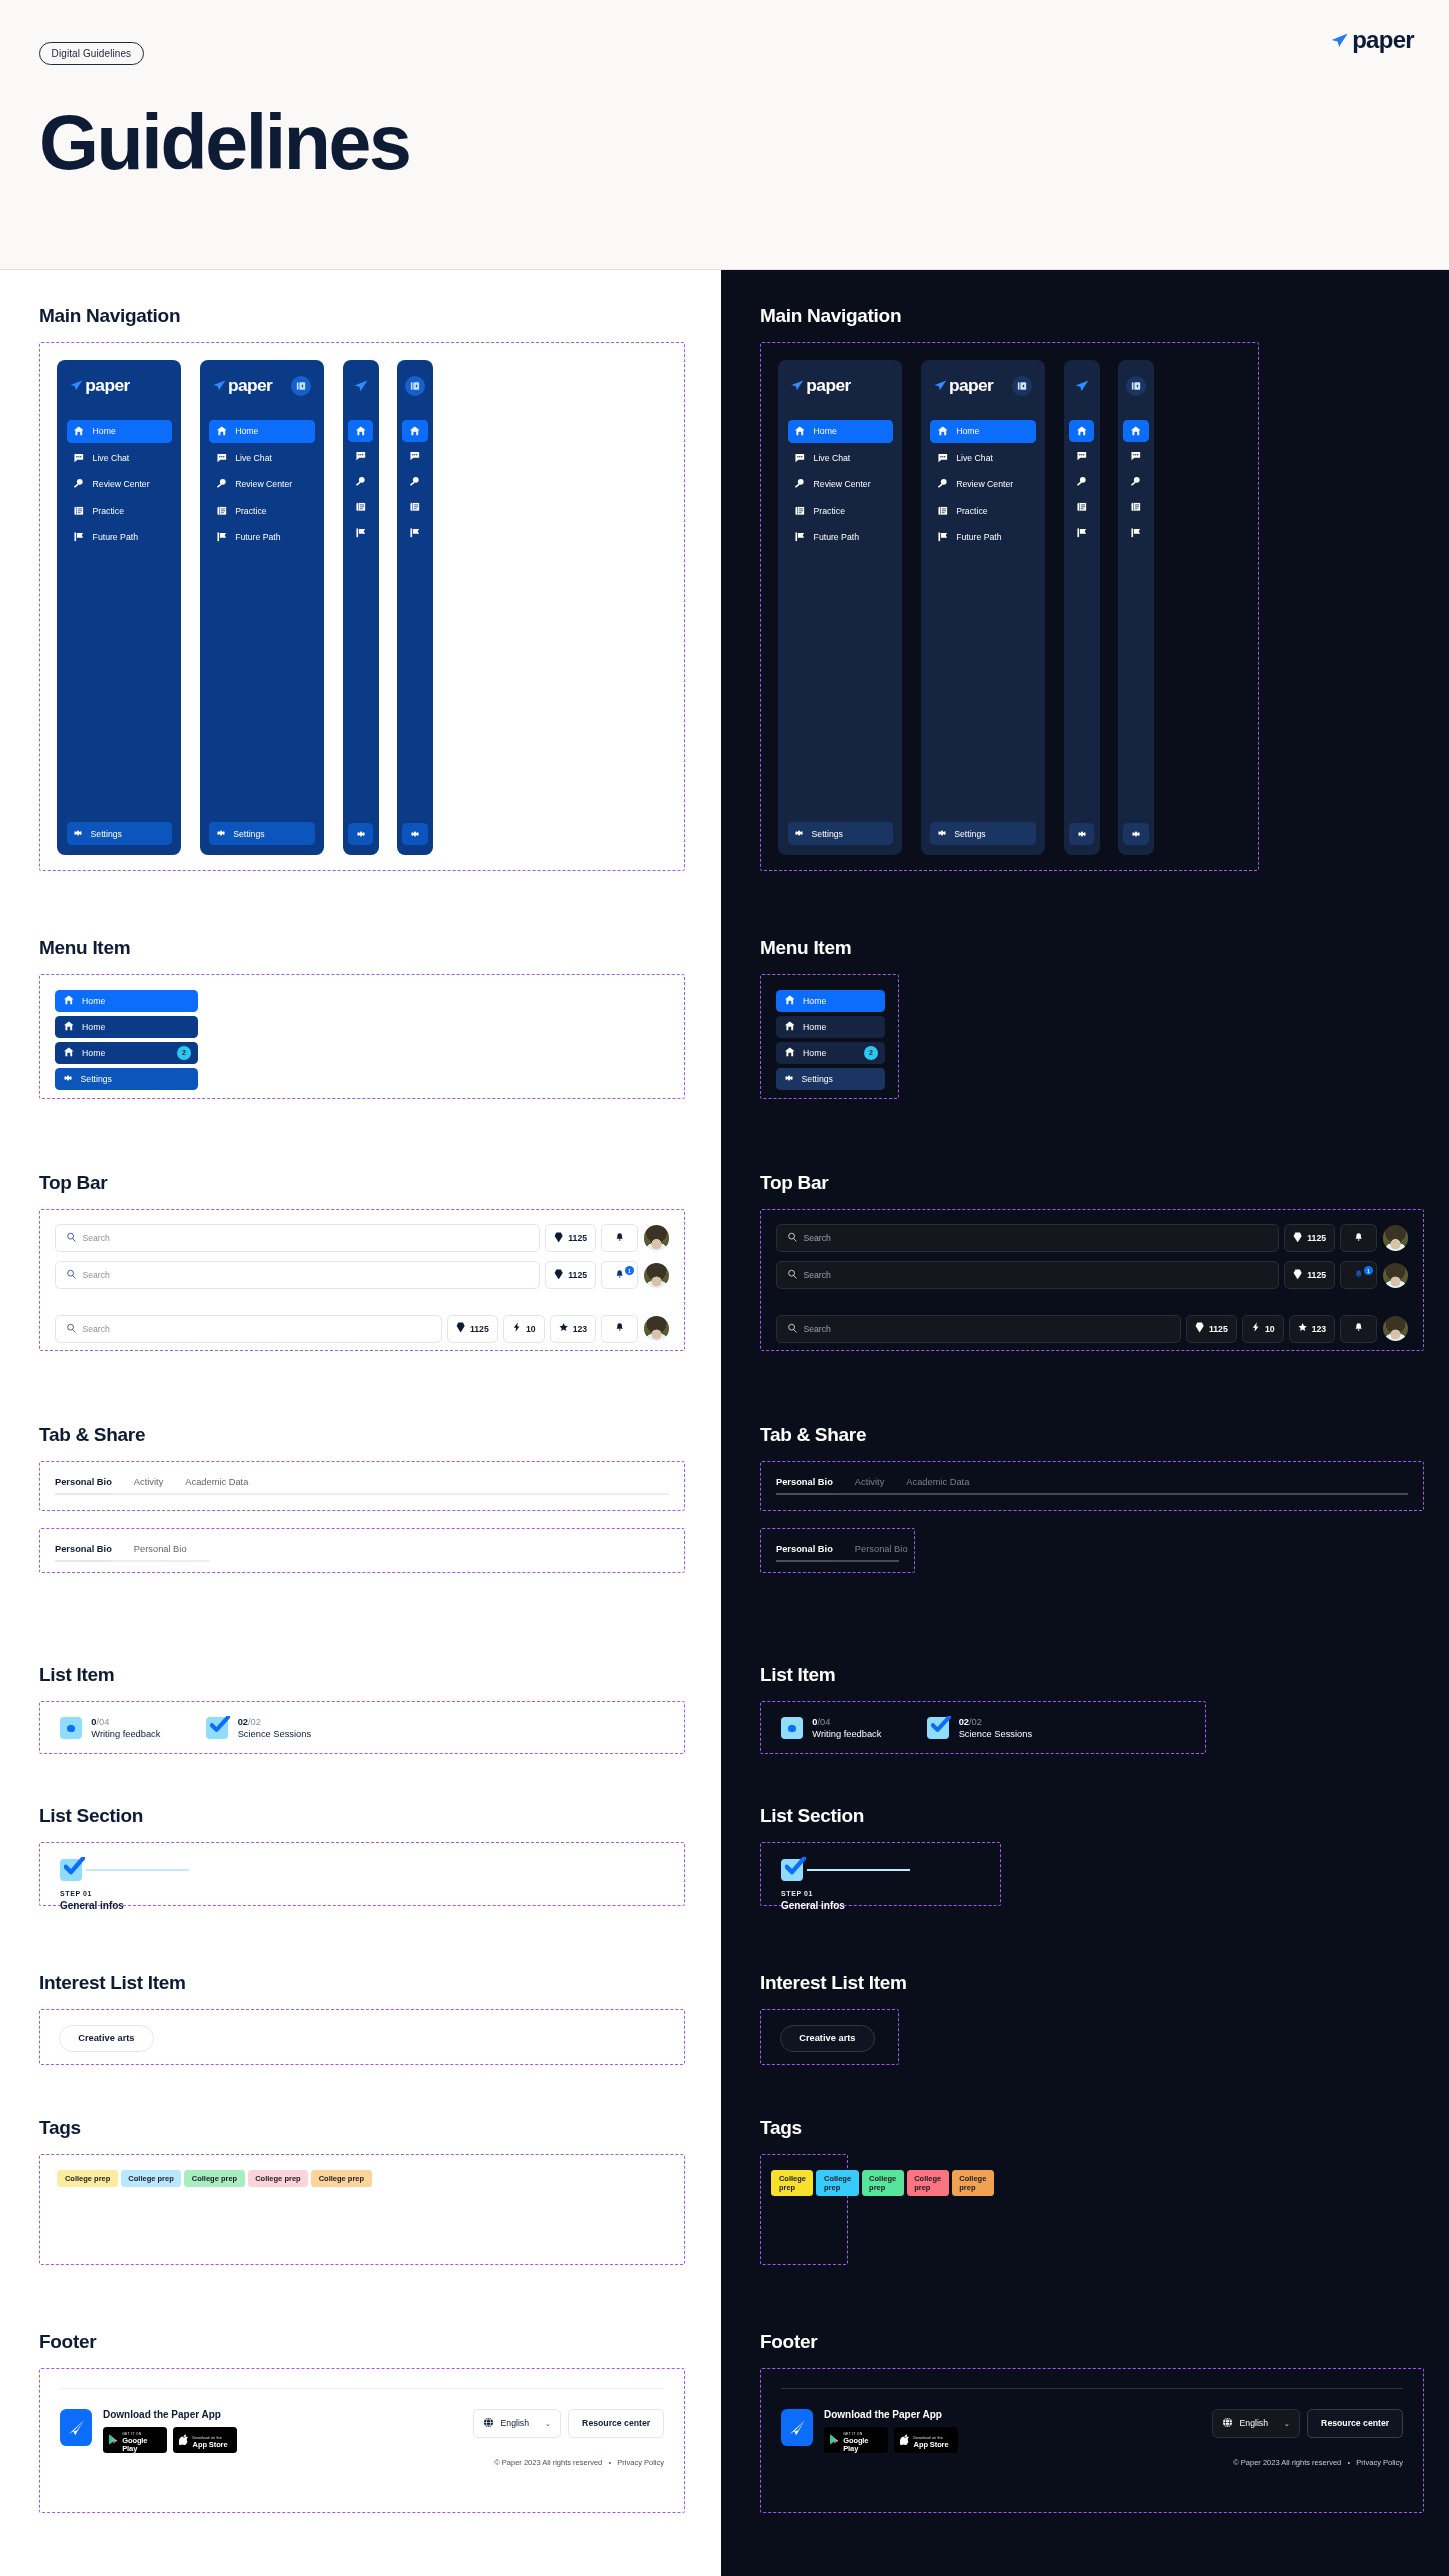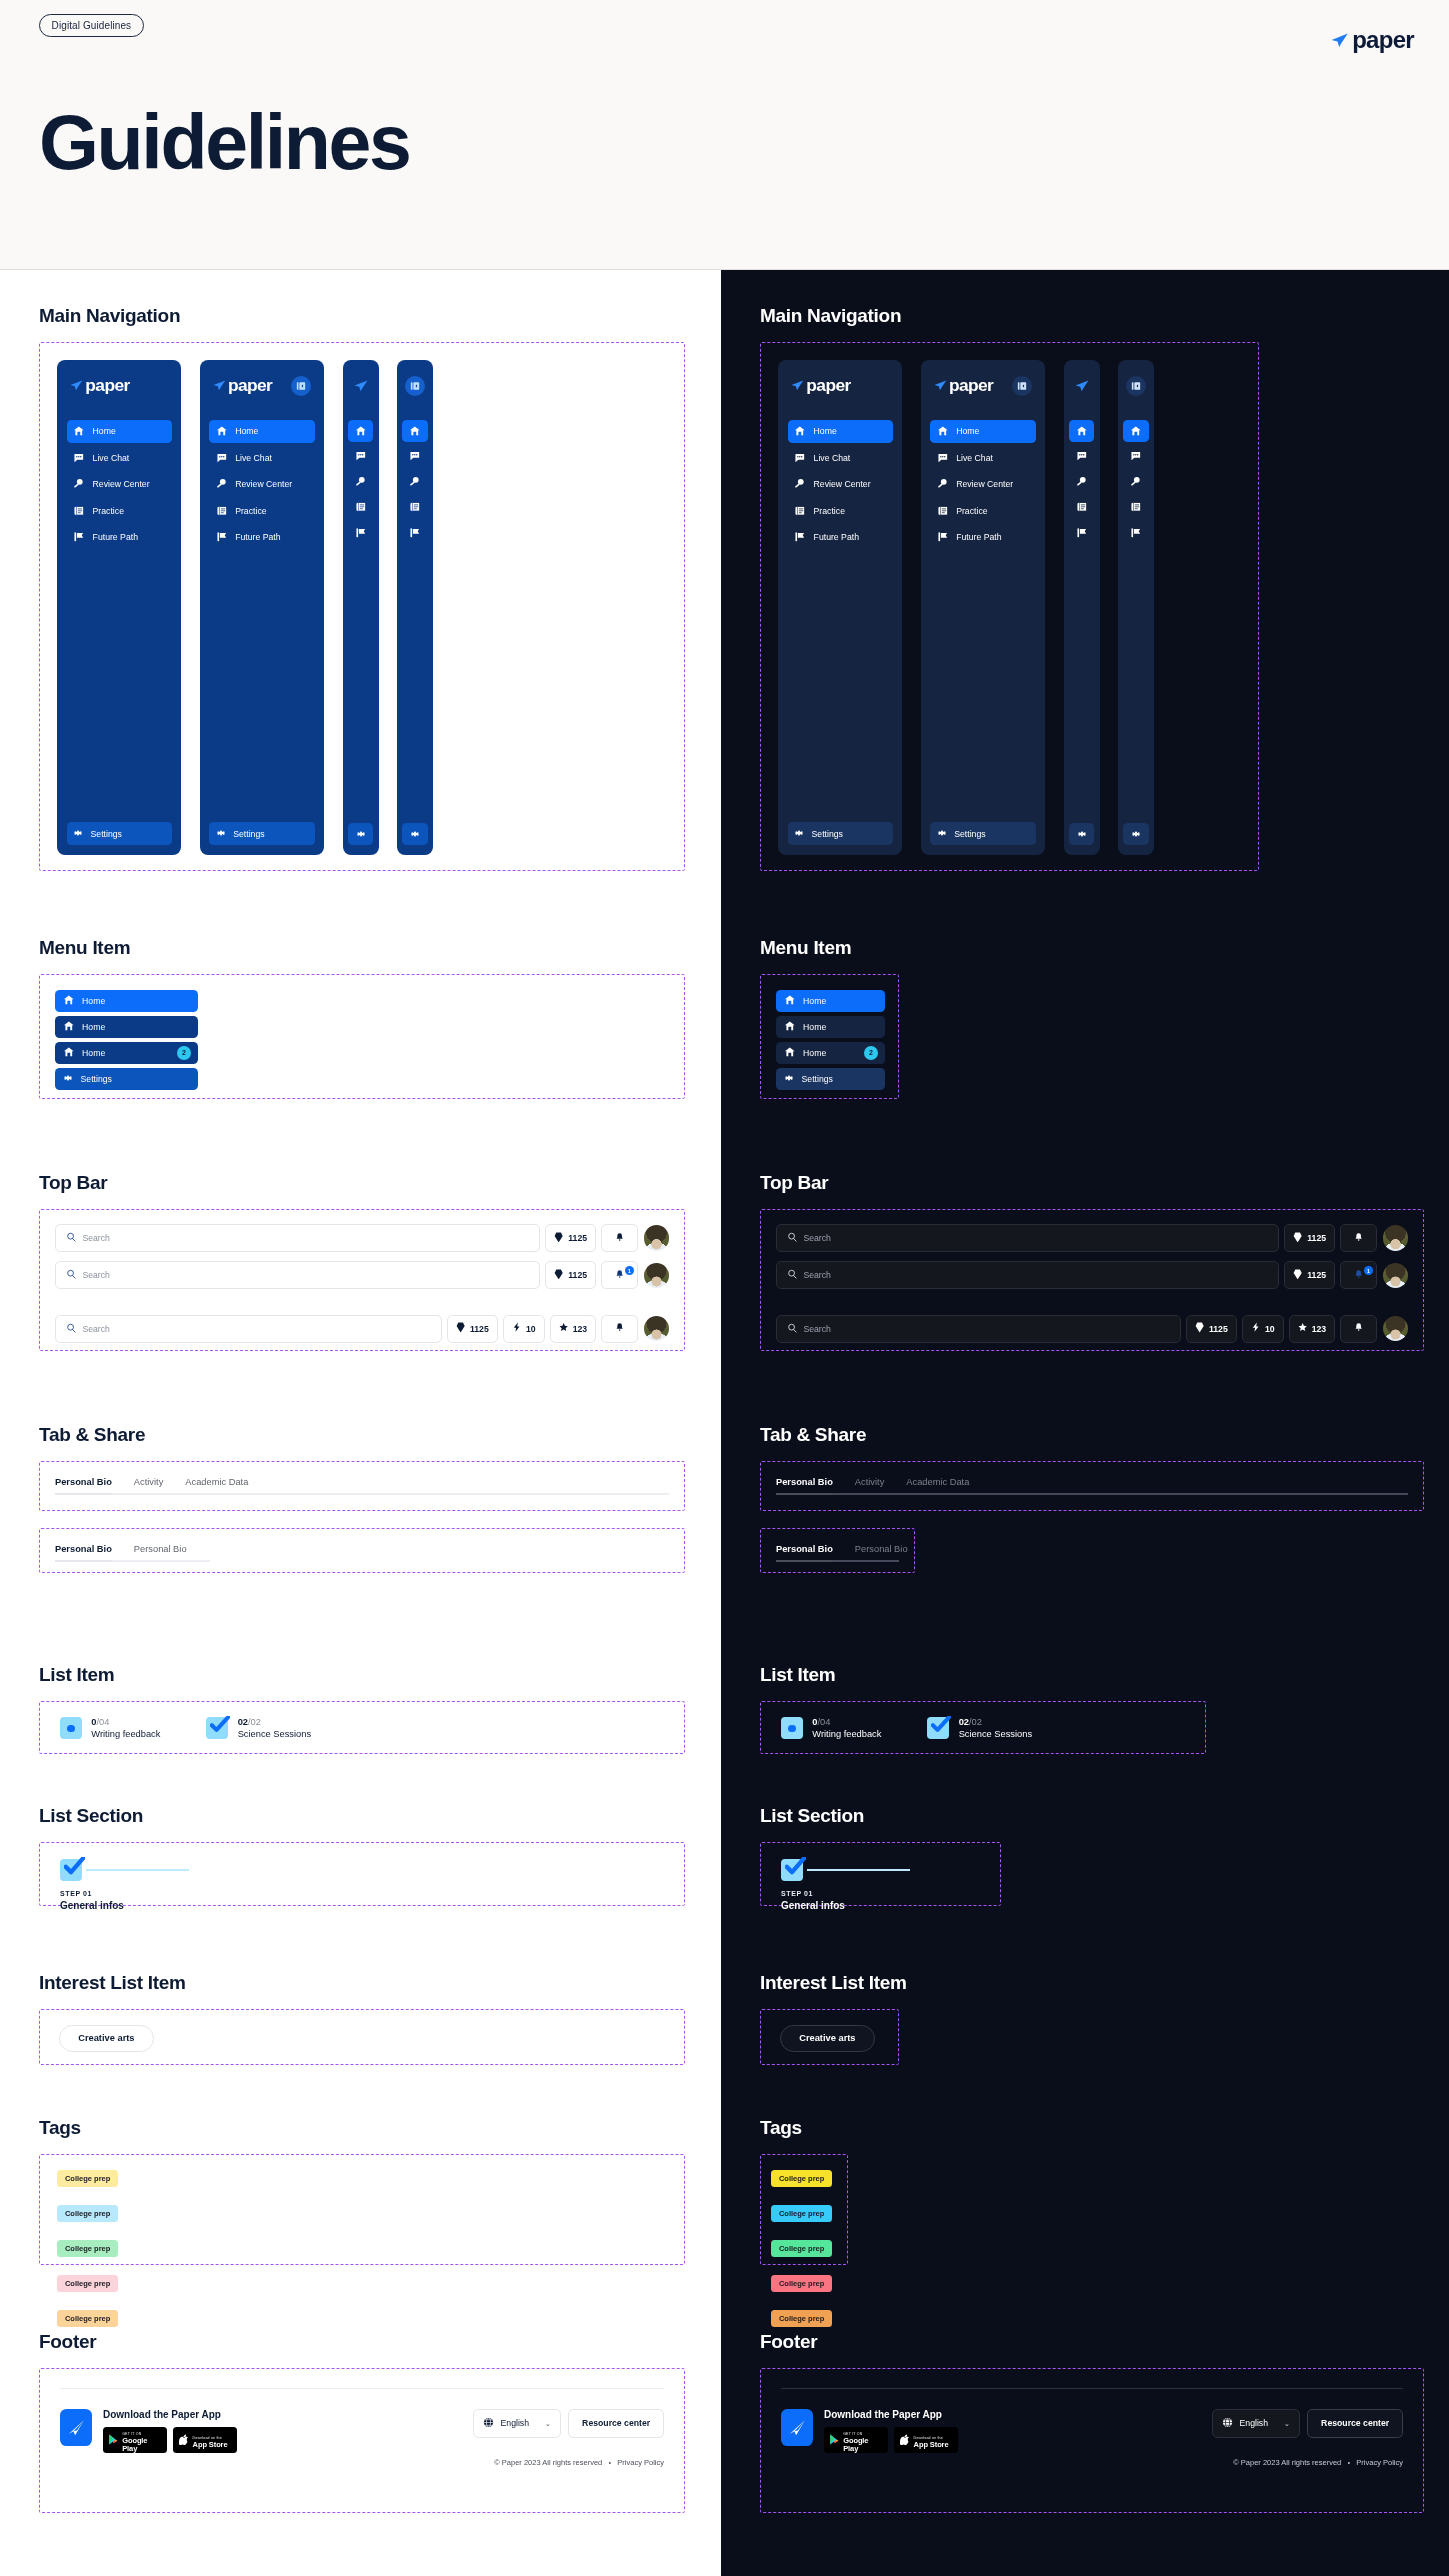--- a/index.html
+++ b/index.html
@@ -13,21 +13,21 @@
 
   
   .page { position: relative; width: 1449px; height: 2576px; overflow: hidden; background:#fff; }
 
   
   .header {
     position: absolute; left:0; top:0; width:1449px; height:270px;
     background:#faf9f7; border-bottom:0.6px solid #e2e0dc;
   }
   .pill-badge {
-    position:absolute; left:39px; top:14px;
+    position:absolute; left:39px; top:42px;
     border:0.6px solid #1b2a44; border-radius:579px;
     padding:5.2px 11.6px; font-size:10px; letter-spacing:0.1px; color:#16233c; background:#faf9f7;
   }
   .brand-logo { position:absolute; right:35px; top:28px; display:flex; align-items:center; gap:4px; }
   .brand-logo .plane { width:17.4px; height:15px; display:block; }
   .brand-logo .word { font-size:24px; font-weight:700; color:#0d1b38; letter-spacing:-0.7px; line-height:1; }
   .page-title {
     position:absolute; left:39px; top:104px;
     font-size:77px; font-weight:700; letter-spacing:-2.3px; color:#0d1b34; line-height:1;
   }
@@ -184,21 +184,21 @@
   .light .ls-name { color:#0d1b34; }
   .dark  .ls-name { color:#ffffff; }
 
   
   .il-wrap { padding:14.5px 18.6px; }
   .il-pill { display:inline-flex;align-items:center;justify-content:center;height:27px;padding:0 18.6px;border-radius:579px;font-size:9.3px;font-weight:700; }
   .light .il-pill { background:#fff; border:0.6px solid #e4e6ea; color:#0d1b34; }
   .dark  .il-pill { background:#0f1420; border:0.6px solid #343846; color:#ffffff; }
 
   
-  .tags-wrap { display:flex; flex-direction:column; gap:18px; align-items:flex-start; padding:15px 17.4px; }
+  .tags-wrap { display:flex; flex-direction:row; gap:3px; align-items:flex-start; padding:15px 17.4px; }
   .tag { font-size:7.5px; font-weight:700; padding:4px 7.5px; border-radius:3.5px; color:#1b1b22; }
 
   
   .ft-wrap { padding:18.6px 20px 23px; }
   .ft-rule { height:1.2px; margin-bottom:20px; }
   .light .ft-rule { background:#ebecef; }
   .dark  .ft-rule { background:#2e313b; }
   .ft-main { display:flex; align-items:flex-start; }
   .ft-app { display:flex; gap:11px; }
   .ft-appicon { width:32px;height:37px;border-radius:6.4px;background:#0c6dfa;display:flex;align-items:center;justify-content:center;flex:0 0 auto; }

